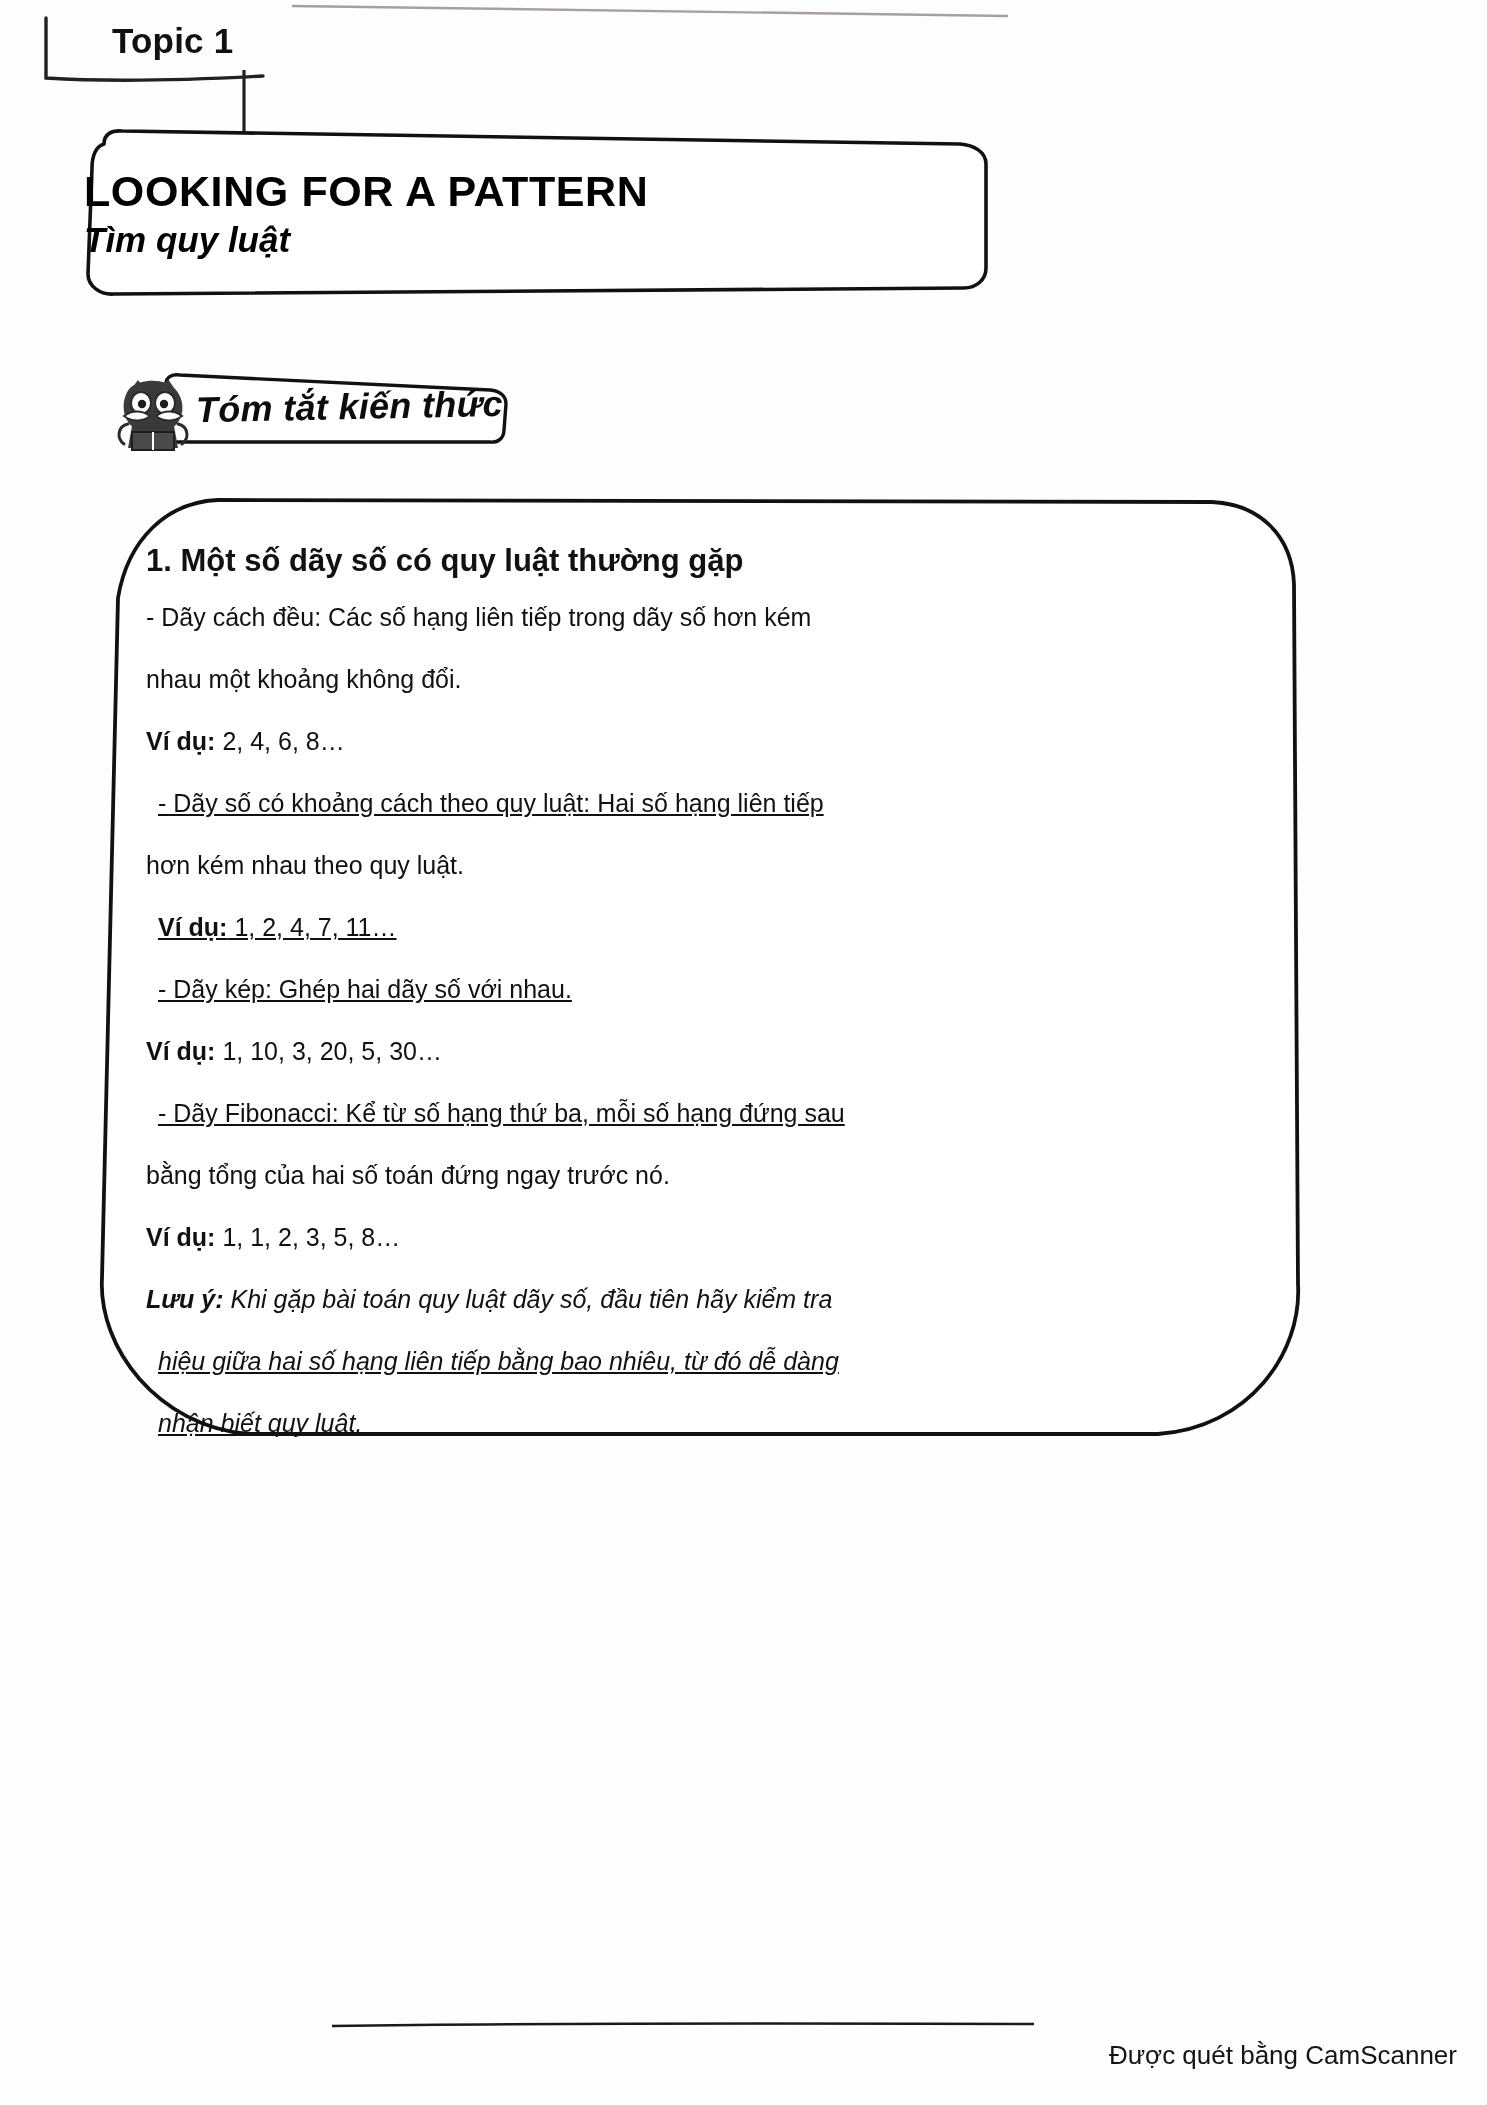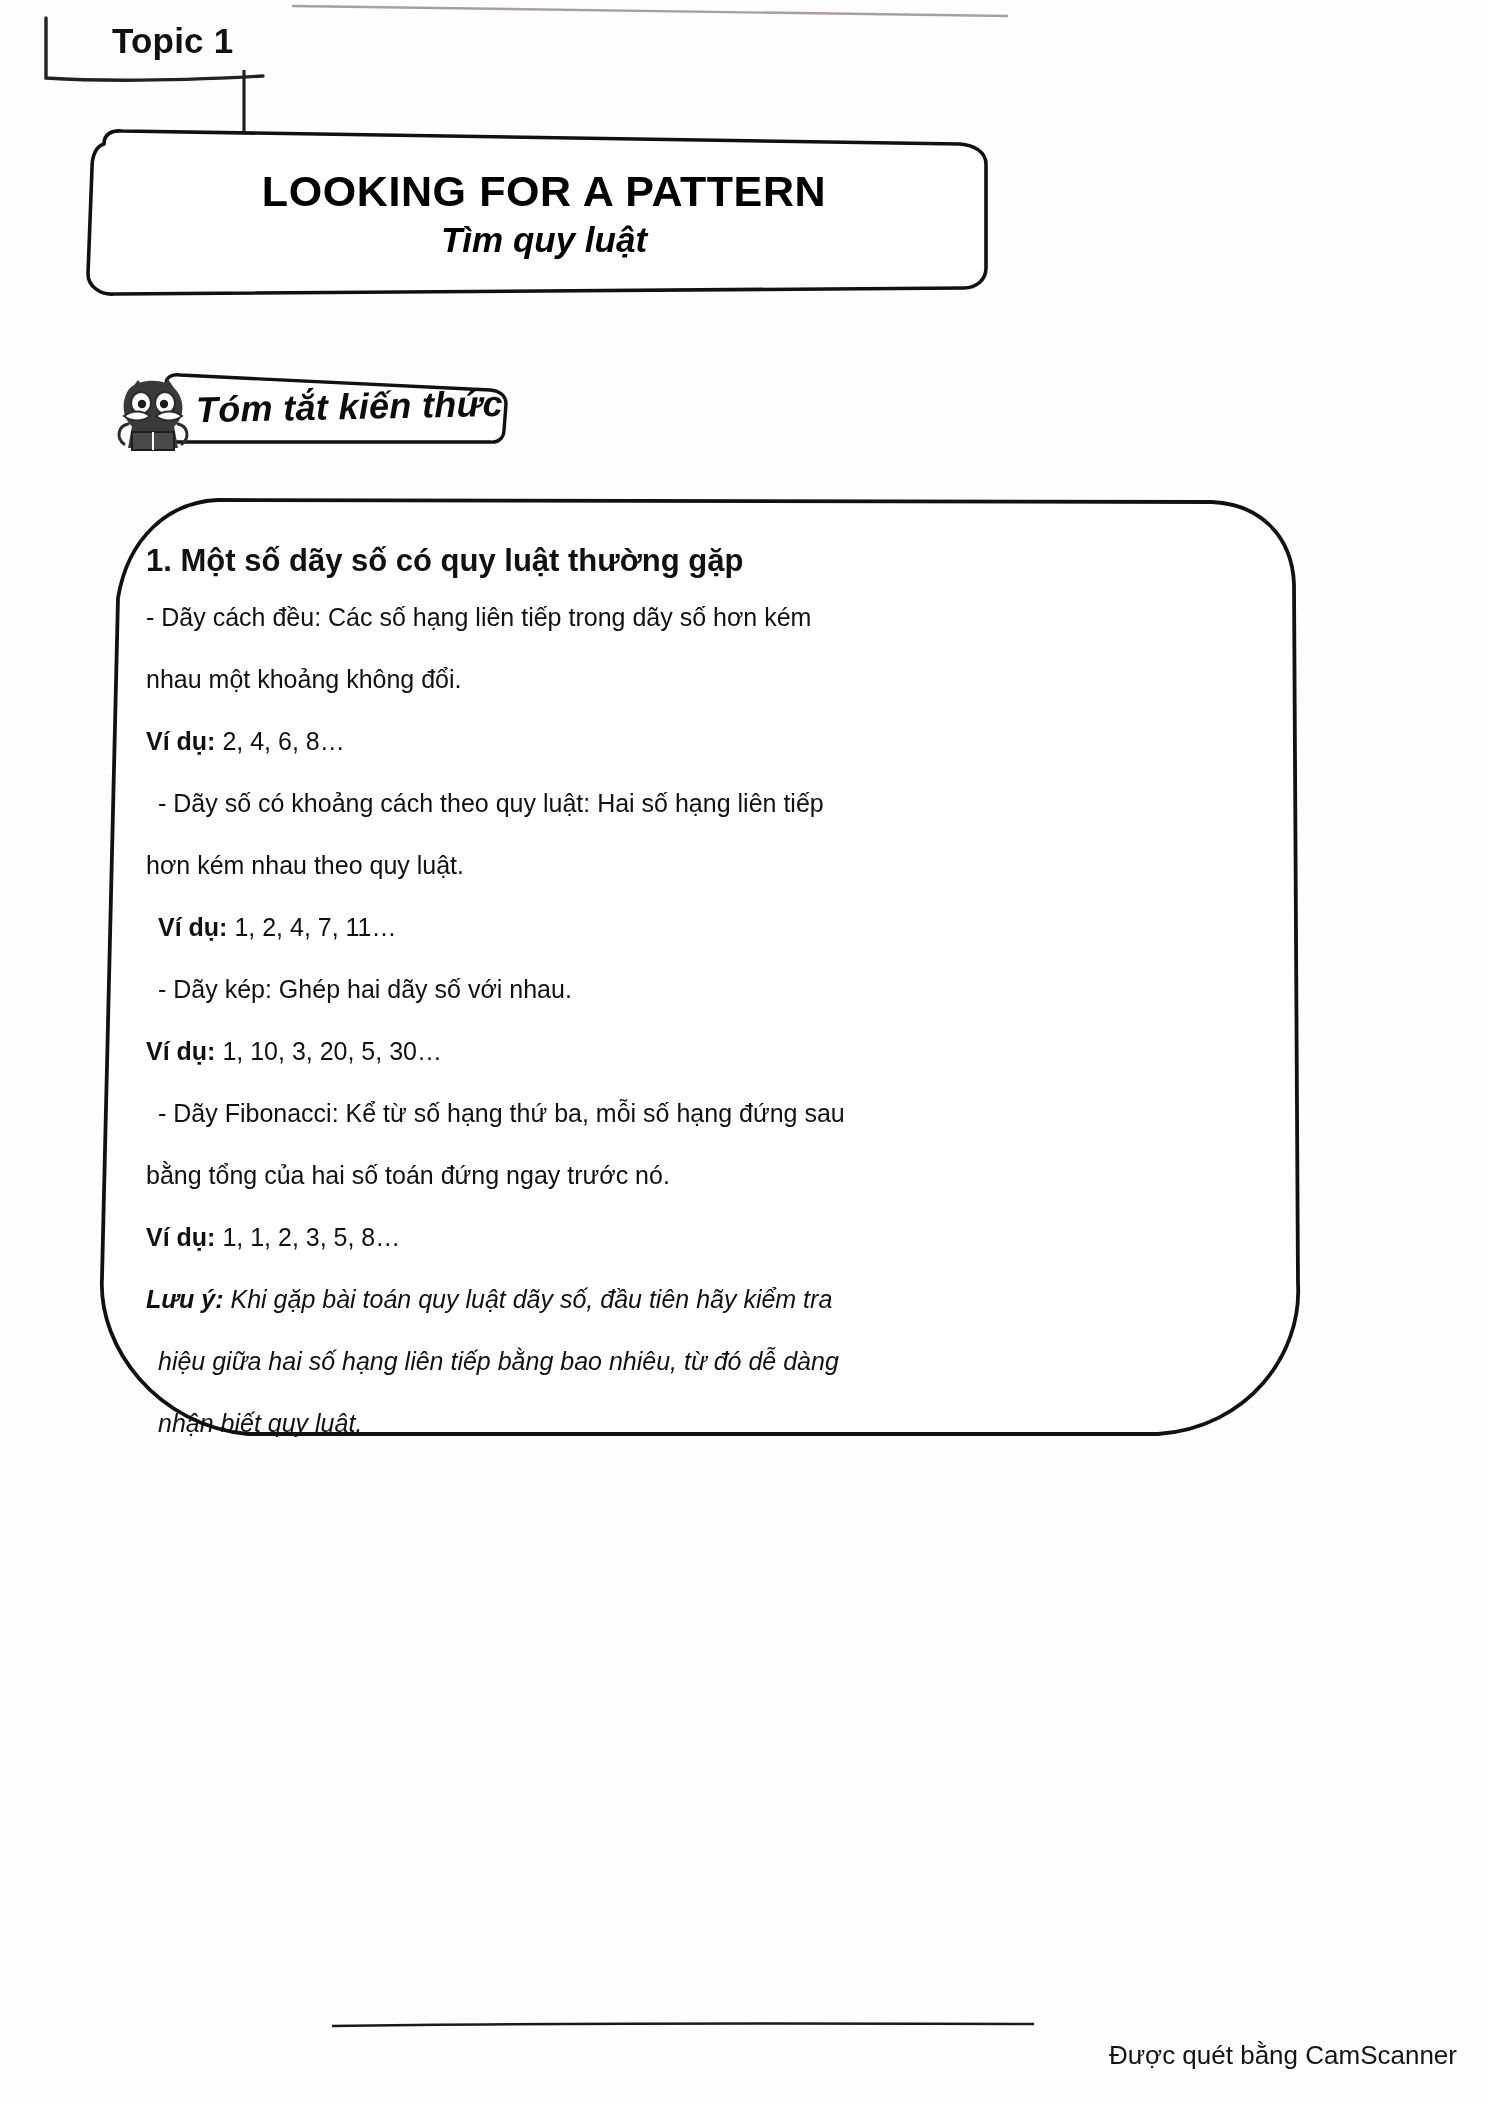--- a/index.html
+++ b/index.html
@@ -77,21 +77,21 @@
   }
   .title-box svg { display: block; }
   .title-text-wrap {
     position: absolute;
     left: 0;
     top: 0;
     width: 920px;
     height: 170px;
     display: flex;
     flex-direction: column;
-    align-items: center;
+    align-items: flex-start;
     justify-content: center;
     gap: 4px;
   }
   .title-en {
     font-size: 43px;
     font-weight: 800;
     letter-spacing: 0.6px;
     color: #000;
     white-space: nowrap;
     transform: translateX(14px);
@@ -164,21 +164,21 @@
     top: 48px;
     width: 1075px;
   }
 
   .line {
     font-size: 25px;
     line-height: 62px;
     color: #111;
     white-space: nowrap;
   }
-  .line.indent { padding-left: 12px; }
+  .line.indent { padding-left: 12px; text-decoration: underline; }
   .line.italic { font-style: italic; }
   .line .lead  { font-weight: 700; font-style: normal; }
   .line .lead-i{ font-weight: 700; font-style: italic; }
 
   .heading {
     font-size: 31px;
     font-weight: 700;
     line-height: 50px;
     color: #111;
     white-space: nowrap;

